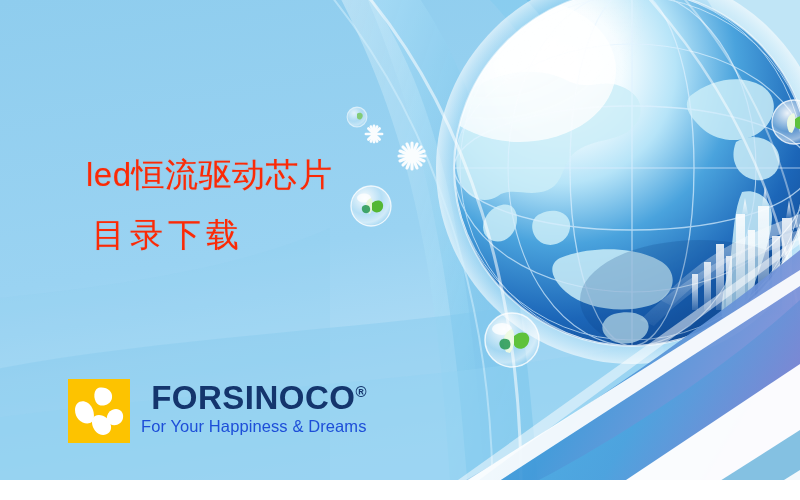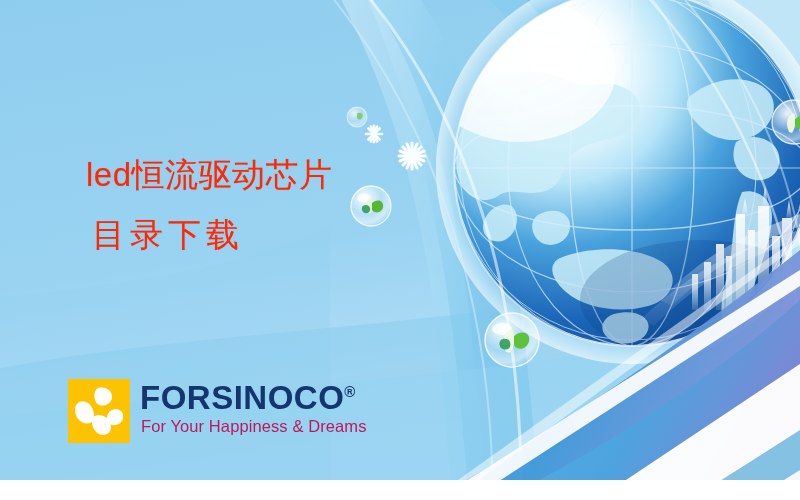--- a/index.html
+++ b/index.html
@@ -21,26 +21,26 @@
   
   .logo{position:absolute;left:68px;top:379px;z-index:7;display:flex;align-items:flex-start;}
   .logo-mark{
     width:62px;height:64px;background:#fdc300;position:relative;flex:0 0 auto;
   }
   .logo-mark svg{position:absolute;left:0;top:0;}
   .logo-words{margin-left:10px;padding-top:2px;}
   .brand{
     font-family:"Liberation Sans","DejaVu Sans",sans-serif;
     font-weight:bold;font-size:33px;color:#14356d;letter-spacing:0.5px;
-    line-height:1;white-space:nowrap;position:relative;
+    line-height:1;white-space:nowrap;position:relative;text-align:right;
   }
   .brand .reg{font-size:15px;vertical-align:super;letter-spacing:0;}
   .tagline{
     font-family:"Liberation Sans","DejaVu Sans",sans-serif;
-    font-size:16.5px;color:#be185d;letter-spacing:0.1px;
+    font-size:16.5px;color:#1d4ed8;letter-spacing:0.1px;
     white-space:nowrap;margin-top:3px;margin-left:1px;
   }
 </style>
 </head>
 <body>
 
 <div id="banner">
 
   <svg id="bgsvg" viewBox="0 0 800 500">
     <defs>

